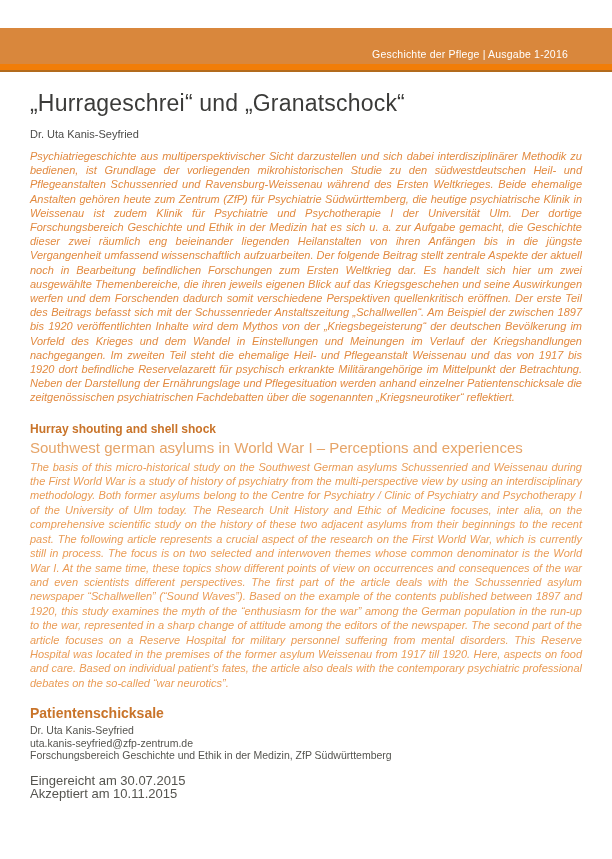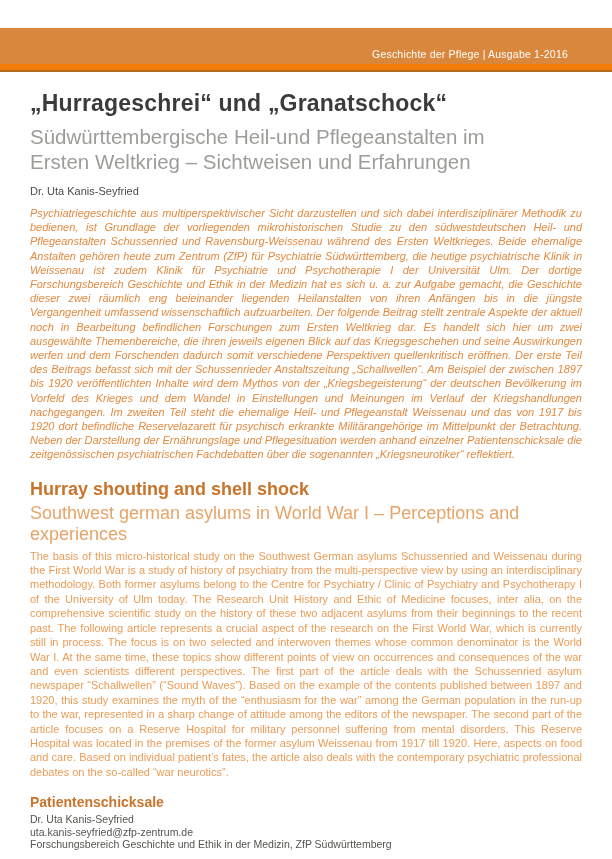--- a/index.html
+++ b/index.html
@@ -31,21 +31,21 @@
     padding:0 44px 4px 0;
   }
   .header-bar .journal-label{
     color:#ffffff;font-size:10.5px;letter-spacing:0.2px;
   }
   .header-strip{width:100%;height:6px;background:var(--header-strip);}
   .header-line{width:100%;height:2px;background:var(--header-line);}
   .content{padding:16px 30px 0 30px;}
   .article-title{
     color:var(--title-color);
-    font-size:23px;font-weight:bold;
+    font-size:23px;font-weight:normal;
     letter-spacing:0.2px;
     margin-top:2px;
   }
   .article-subtitle{
     color:var(--subtitle-grey);
     font-size:20.5px;font-weight:400;
     line-height:25px;
     max-width:500px;
     margin-top:7px;
   }
@@ -55,31 +55,31 @@
   }
   .abstract-de{
     color:var(--abstract-de);
     font-size:11px;font-style:italic;
     line-height:14.2px;
     text-align:justify;
     margin-top:9px;
   }
   .en-heading{
     color:var(--accent-heading);
-    font-size:18px;font-weight:bold;
+    font-size:12px;font-weight:bold;
     margin-top:17px;
   }
   .en-subheading{
     color:var(--accent-light);
-    font-size:18px;font-weight:400;
+    font-size:15px;font-weight:400;
     margin-top:3px;
   }
   .abstract-en{
     color:var(--abstract-en);
-    font-size:11px;
+    font-size:11px;font-style:italic;
     line-height:14.4px;
     text-align:justify;
     margin-top:4px;
   }
   .corr-heading{
     color:var(--accent-heading);
     font-size:14px;font-weight:bold;
     margin-top:15px;
   }
   .corr-line{
@@ -120,21 +120,20 @@
   <div class="header-bar">
     <span class="journal-label">Geschichte der Pflege | Ausgabe 1-2016</span>
   </div>
   <div class="header-strip"></div>
   <div class="header-line"></div>
 
   <div class="content">
 
     <h1 class="article-title">„Hurrageschrei“ und „Granatschock“</h1>
 
-    <h2 class="article-subtitle">Südwürttembergische Heil-und Pflegeanstalten im Ersten Weltkrieg – Sichtweisen und Erfahrungen</h2>
 
     <div class="author">Dr. Uta Kanis-Seyfried</div>
 
     <p class="abstract-de">Psychiatriegeschichte aus multiperspektivischer Sicht darzustellen und sich dabei interdisziplinärer Methodik zu bedienen, ist Grundlage der vorliegenden mikrohistorischen Studie zu den südwestdeutschen Heil- und Pflegeanstalten Schussenried und Ravensburg-Weissenau während des Ersten Weltkrieges. Beide ehemalige Anstalten gehören heute zum Zentrum (ZfP) für Psychiatrie Südwürttemberg, die heutige psychiatrische Klinik in Weissenau ist zudem Klinik für Psychiatrie und Psychotherapie I der Universität Ulm. Der dortige Forschungsbereich Geschichte und Ethik in der Medizin hat es sich u. a. zur Aufgabe gemacht, die Geschichte dieser zwei räumlich eng beieinander liegenden Heilanstalten von ihren Anfängen bis in die jüngste Vergangenheit umfassend wissenschaftlich aufzuarbeiten. Der folgende Beitrag stellt zentrale Aspekte der aktuell noch in Bearbeitung befindlichen Forschungen zum Ersten Weltkrieg dar. Es handelt sich hier um zwei ausgewählte Themenbereiche, die ihren jeweils eigenen Blick auf das Kriegsgeschehen und seine Auswirkungen werfen und dem Forschenden dadurch somit verschiedene Perspektiven quellenkritisch eröffnen. Der erste Teil des Beitrags befasst sich mit der Schussenrieder Anstaltszeitung „Schallwellen“. Am Beispiel der zwischen 1897 bis 1920 veröffentlichten Inhalte wird dem Mythos von der „Kriegsbegeisterung“ der deutschen Bevölkerung im Vorfeld des Krieges und dem Wandel in Einstellungen und Meinungen im Verlauf der Kriegshandlungen nachgegangen. Im zweiten Teil steht die ehemalige Heil- und Pflegeanstalt Weissenau und das von 1917 bis 1920 dort befindliche Reservelazarett für psychisch erkrankte Militärangehörige im Mittelpunkt der Betrachtung. Neben der Darstellung der Ernährungslage und Pflegesituation werden anhand einzelner Patientenschicksale die zeitgenössischen psychiatrischen Fachdebatten über die sogenannten „Kriegsneurotiker“ reflektiert.</p>
 
     <h3 class="en-heading">Hurray shouting and shell shock</h3>
 
     <div class="en-subheading">Southwest german asylums in World War I – Perceptions and experiences</div>
 
     <p class="abstract-en">The basis of this micro-historical study on the Southwest German asylums Schussenried and Weissenau during the First World War is a study of history of psychiatry from the multi-perspective view by using an interdisciplinary methodology. Both former asylums belong to the Centre for Psychiatry / Clinic of Psychiatry and Psychotherapy I of the University of Ulm today. The Research Unit History and Ethic of Medicine focuses, inter alia, on the comprehensive scientific study on the history of these two adjacent asylums from their beginnings to the recent past. The following article represents a crucial aspect of the research on the First World War, which is currently still in process. The focus is on two selected and interwoven themes whose common denominator is the World War I. At the same time, these topics show different points of view on occurrences and consequences of the war and even scientists different perspectives. The first part of the article deals with the Schussenried asylum newspaper “Schallwellen” (“Sound Waves”). Based on the example of the contents published between 1897 and 1920, this study examines the myth of the “enthusiasm for the war” among the German population in the run-up to the war, represented in a sharp change of attitude among the editors of the newspaper. The second part of the article focuses on a Reserve Hospital for military personnel suffering from mental disorders. This Reserve Hospital was located in the premises of the former asylum Weissenau from 1917 till 1920. Here, aspects on food and care. Based on individual patient’s fates, the article also deals with the contemporary psychiatric professional debates on the so-called “war neurotics”.</p>

